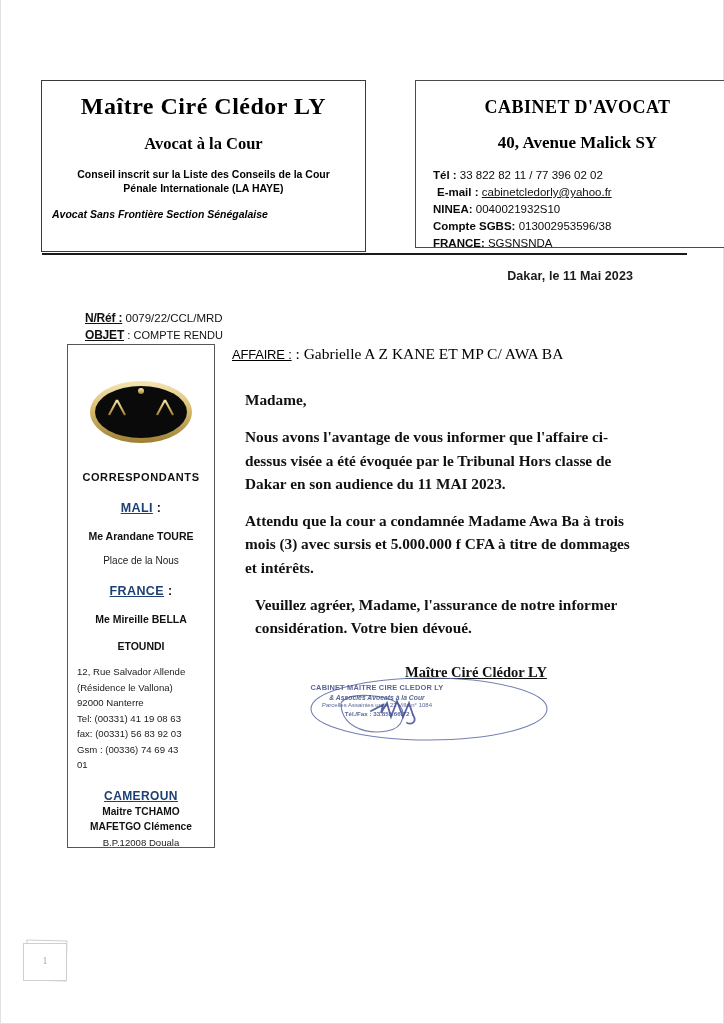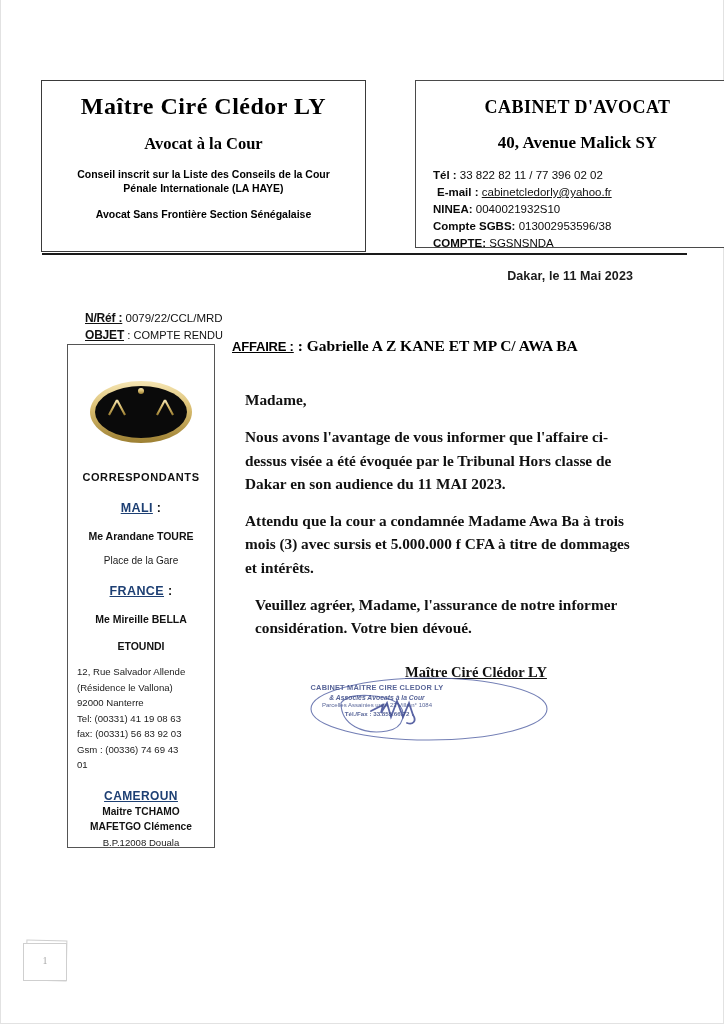--- a/index.html
+++ b/index.html
@@ -82,23 +82,23 @@
     font-size: 10.5px;
     line-height: 1.3;
     text-align: center;
     color: #000;
     margin: 14px 14px 0 14px;
   }
   .firm-sub2 {
     font-family: "Liberation Sans", sans-serif;
     font-weight: bold;
     font-size: 10.5px;
-    text-align: center;
     color: #000;
     margin: 13px 10px 0 10px;
+    font-style: italic;
   }
 
   .cab-title {
     font-family: "Liberation Serif", serif;
     font-weight: bold;
     font-size: 18px;
     text-align: center;
     color: #000;
     margin: 16px 0 0 0;
     letter-spacing: 0.5px;
@@ -242,24 +242,24 @@
     font-size: 9.6px;
     color: #1b1b1b;
     margin-top: 3px;
     line-height: 1.45;
   }
 
   
   .affaire {
     position: absolute;
     left: 231px;
-    top: 337px;
+    top: 345px;
     font-family: "Liberation Serif", serif;
     font-size: 15.5px;
-    font-weight: bold;
+    font-weight: normal;
     color: #000;
     white-space: nowrap;
   }
   .affaire .akey {
     font-family: "Liberation Sans", sans-serif;
     font-size: 13px;
     text-decoration: underline;
     letter-spacing: -0.2px;
   }
   .body-col {
@@ -368,21 +368,21 @@
         </div>
         <div>
           <span class="lbl">NINEA:</span>
           <span>0040021932S10</span>
         </div>
         <div>
           <span class="lbl">Compte SGBS:</span>
           <span>013002953596/38</span>
         </div>
         <div>
-          <span class="lbl">COMPTE:</span>
+          <span class="lbl">FRANCE:</span>
           <span>SGSNSNDA</span>
         </div>
       </div>
     </div>
 
     <div class="hdr-underline"></div>
   </div>
 
   <div class="date-line">Dakar, le 11 Mai 2023</div>
 
@@ -422,21 +422,21 @@
           <line x1="68" y1="36" x2="84" y2="36"></line>
         </g>
         <circle cx="52" cy="12" r="3" fill="url(#gold)"></circle>
       </svg>
     </div>
 
     <div class="sb-head">CORRESPONDANTS</div>
 
     <div class="sb-country"><span class="u">MALI</span><span class="colon"> :</span></div>
     <div class="sb-name">Me Arandane TOURE</div>
-    <div class="sb-plain">Place de la Gare</div>
+    <div class="sb-plain">Place de la Nous</div>
 
     <div class="sb-country"><span class="u">FRANCE</span><span class="colon"> :</span></div>
     <div class="sb-name">Me Mireille BELLA</div>
     <div class="sb-name">ETOUNDI</div>
     <div class="sb-addr">
       <div>12, Rue Salvador Allende</div>
       <div>(Résidence le Vallona)</div>
       <div>92000    Nanterre</div>
       <div>Tel: (00331) 41 19 08 63</div>
       <div>fax: (00331) 56 83 92 03</div>

